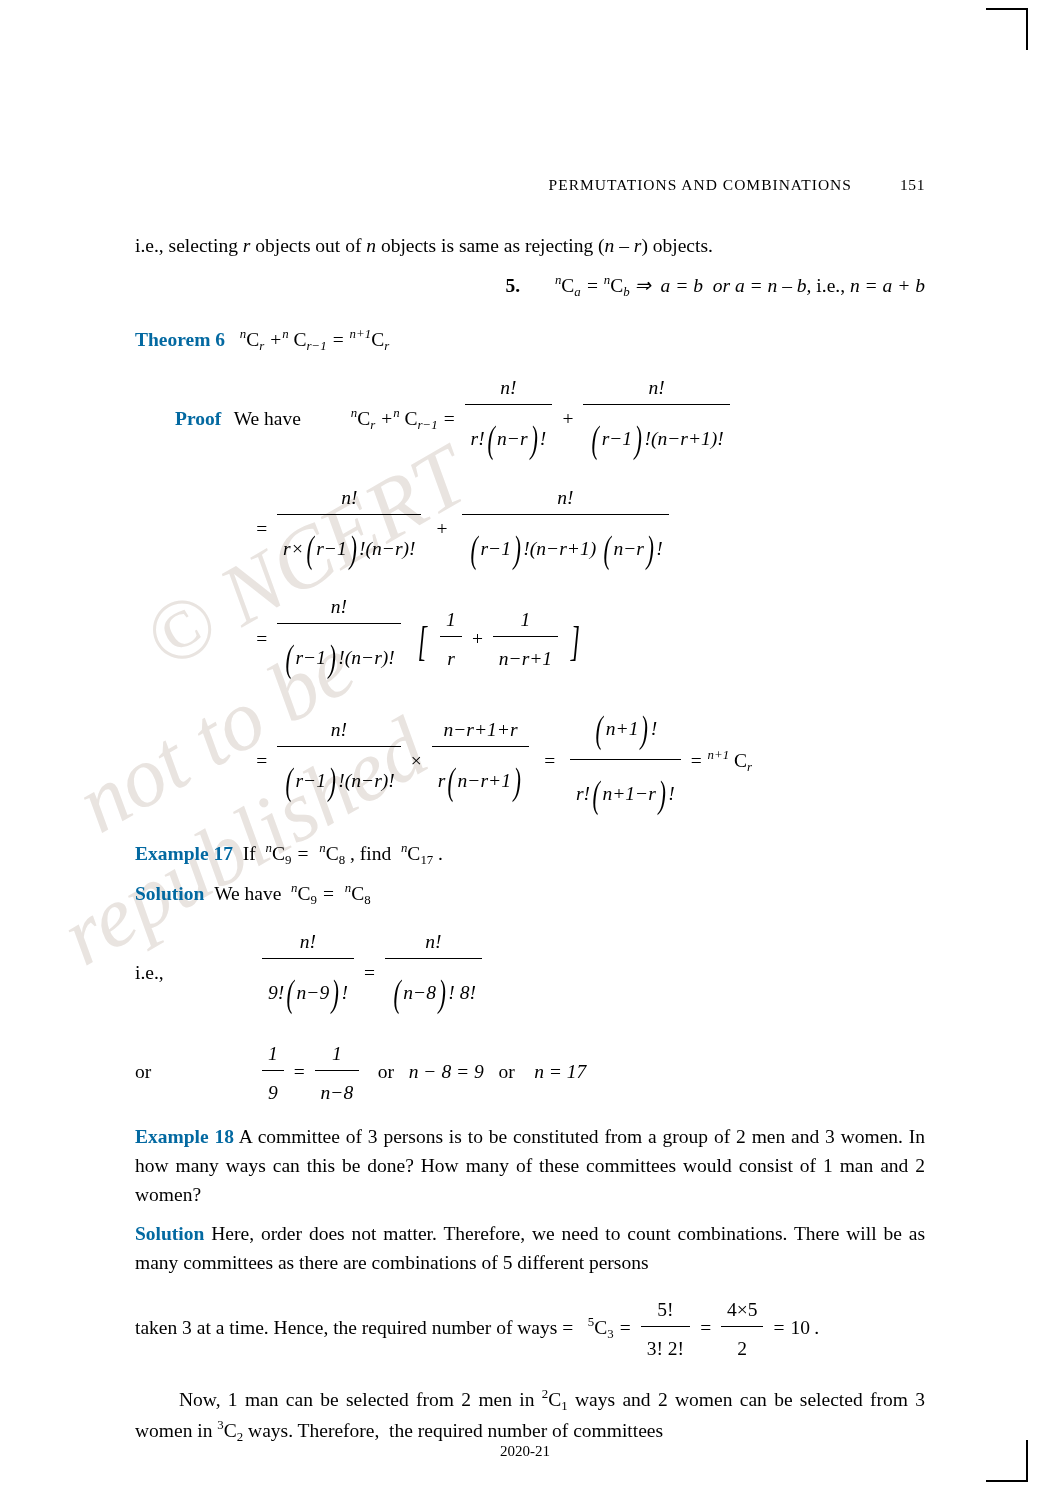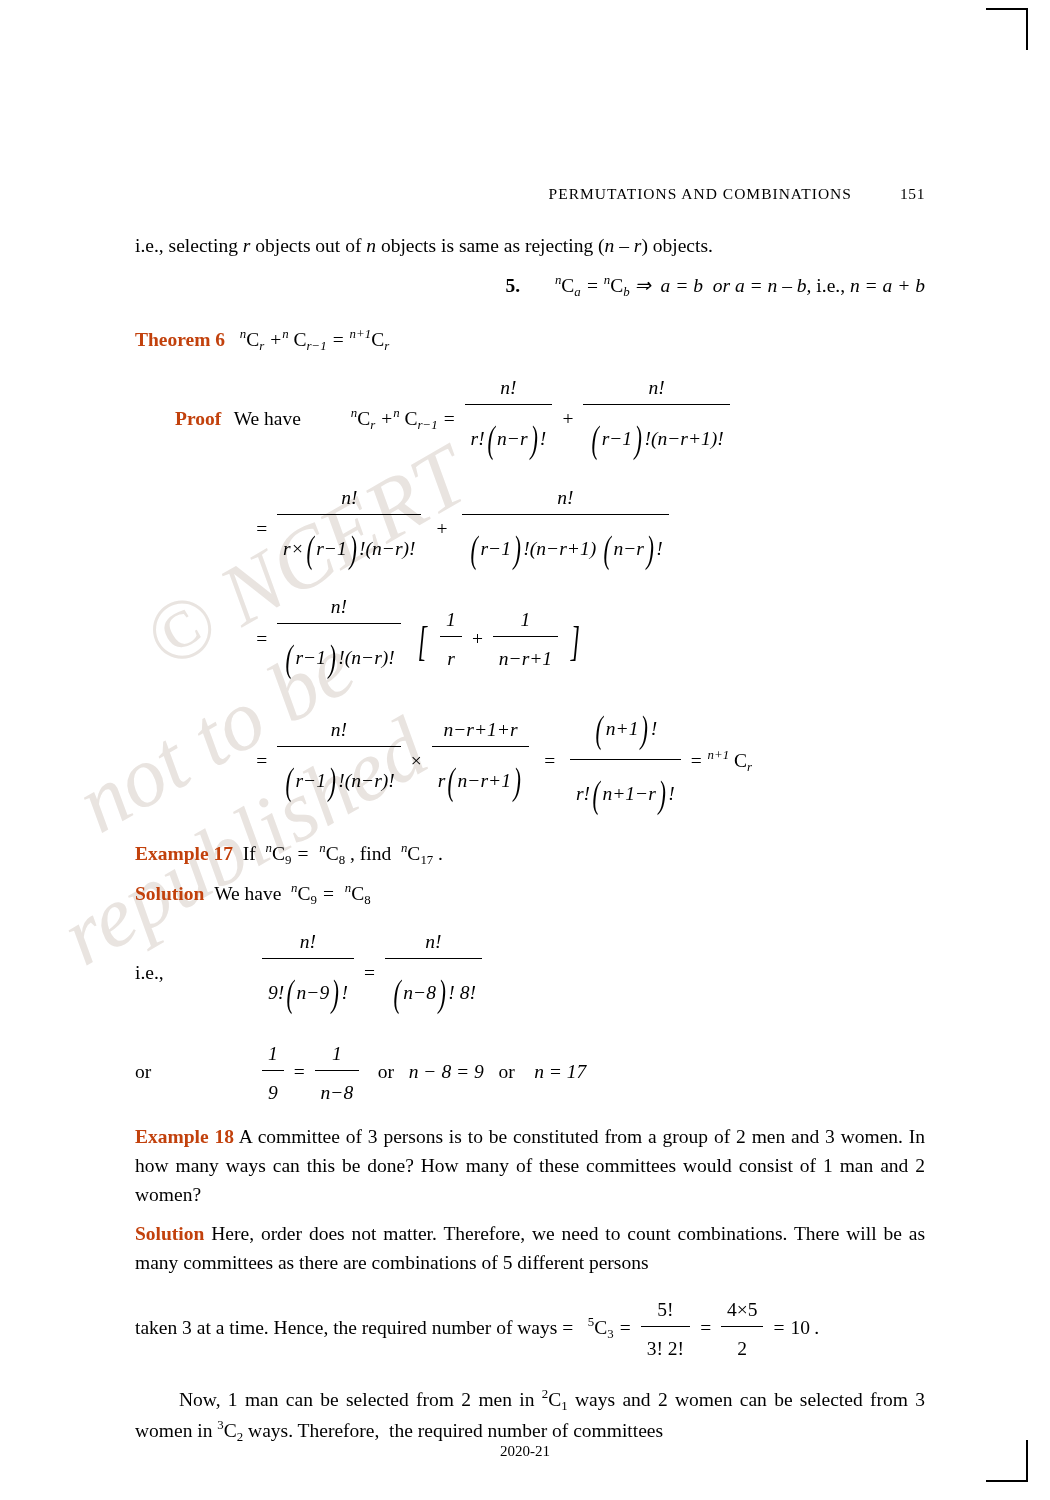--- a/index.html
+++ b/index.html
@@ -47,42 +47,42 @@
   .watermark .l2 { margin-left: 40px; }
   .watermark .l3 { margin-left: -40px; }
 
   .content {
     position: relative;
     z-index: 2;
   }
 
   .runhead {
     position: absolute;
-    top: 185px;
+    top: 176px;
     left: 135px;
     width: 790px;
     text-align: right;
     font-size: 15.5px;
     letter-spacing: 0.6px;
   }
   .runhead .t { font-variant: small-caps; letter-spacing: 1px; }
   .runhead .pg { display: inline-block; margin-left: 48px; font-family: "Liberation Serif", serif; }
 
   .body {
     position: absolute;
     left: 135px;
     top: 232px;
     width: 790px;
     font-size: 19.5px;
     line-height: 1.48;
   }
 
   .para { margin: 0 0 8px 0; text-align: justify; }
   i, .it { font-style: italic; }
-  .blue { color: #c2410c; font-weight: bold; }
+  .blue { color: #0369a1; font-weight: bold; }
 
   
   .item5 { margin: 10px 0 24px 0; text-align: right; }
   .item5 .num { font-weight: bold; margin-right: 30px; }
 
   
   .m { font-style: italic; font-family: "Liberation Serif", serif; }
   .up { font-style: normal; }
   sub.s { font-size: 0.66em; font-style: italic; vertical-align: -0.28em; }
   sup.s { font-size: 0.66em; font-style: italic; vertical-align: 0.62em; }

